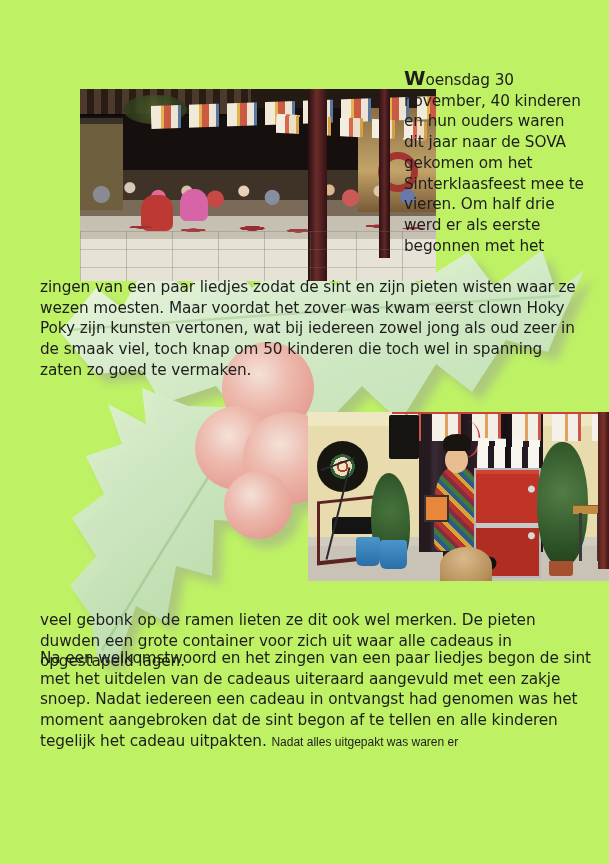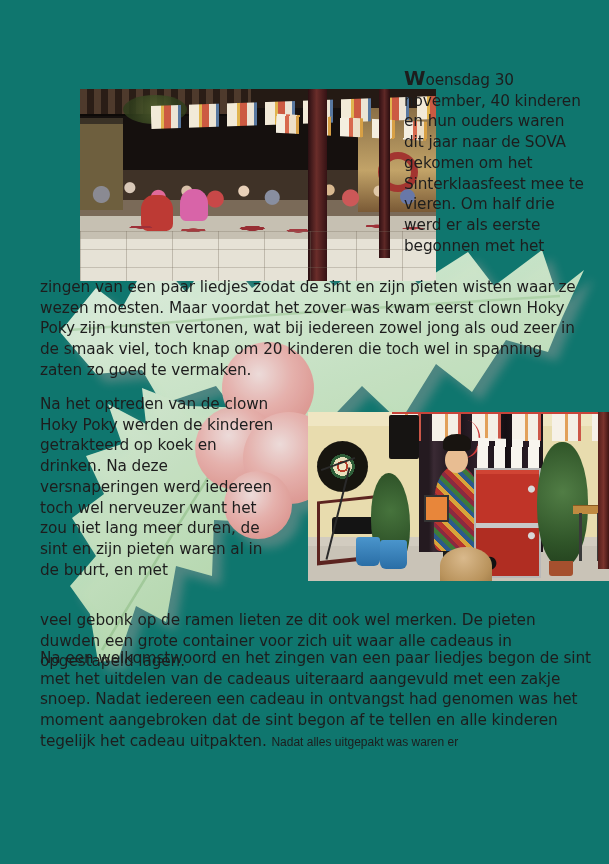--- a/index.html
+++ b/index.html
@@ -1,16 +1,16 @@
 <!DOCTYPE html>
 <html><head>
 <meta charset="utf-8">
 <style>
   html,body{margin:0;padding:0;background:#ffffff;}
-  .page{position:relative;width:609px;height:864px;background:#0f766e;overflow:hidden;
+  .page{position:relative;width:609px;height:864px;background:#bef264;overflow:hidden;
         font-family:"DejaVu Sans",sans-serif;}
   .holly{position:absolute;left:0;top:0;z-index:1;}
   
   .txt{position:absolute;margin:0;font-size:15.3px;line-height:20.7px;color:#1d1d1d;
        letter-spacing:-0.1px;z-index:3;font-family:"DejaVu Sans",sans-serif;}
   .col-right{left:404px;top:69px;width:180px;}
   .pb{left:40px;top:277px;width:546px;}
   .pc{left:40px;top:394px;width:242px;}
   .pd{left:40px;top:576px;width:546px;margin-top:34px;}
   .pe{left:40px;top:648px;width:552px;}
@@ -218,21 +218,20 @@
     <i class="d p2-plant-right"></i>
     <i class="d p2-pot"></i>
     <i class="d p2-table"></i>
     <i class="d p2-tableleg"></i>
     <i class="d p2-pillar"></i>
     <i class="d p2-head"></i>
   </figure>
 
   <p class="txt col-right"><span class="dropcap">W</span><span>oensdag 30 november, 40 kinderen en hun ouders waren dit jaar naar de SOVA gekomen om het Sinterklaasfeest mee te vieren. Om half drie werd er als eerste begonnen met het</span></p>
 
-  <p class="txt pb">zingen van een paar liedjes zodat de sint en zijn pieten wisten waar ze wezen moesten. Maar voordat het zover was kwam eerst clown Hoky Poky zijn kunsten vertonen, wat bij iedereen zowel jong als oud zeer in de smaak viel, toch knap om 20 kinderen die toch wel in spanning zaten zo goed te vermaken.</p>
-
-  <p class="txt pc">Na het optreden van de clown Hoky Poky werden de kinderen getrakteerd op koek en drinken. Na deze versnaperingen werd iedereen toch wel nerveuzer want het zou niet lang meer duren, de sint en zijn pieten waren al in de buurt, en met</p>
+  <p class="txt pb">zingen van een paar liedjes zodat de sint en zijn pieten wisten waar ze wezen moesten. Maar voordat het zover was kwam eerst clown Hoky Poky zijn kunsten vertonen, wat bij iedereen zowel jong als oud zeer in de smaak viel, toch knap om 50 kinderen die toch wel in spanning zaten zo goed te vermaken.</p>
+
 
   <p class="txt pd">veel gebonk op de ramen lieten ze dit ook wel merken. De pieten duwden een grote container voor zich uit waar alle cadeaus in opgestapeld lagen.</p>
 
   <p class="txt pe"><span>Na een welkomstwoord en het zingen van een paar liedjes begon de sint met het uitdelen van de cadeaus uiteraard aangevuld met een zakje snoep. Nadat iedereen een cadeau in ontvangst had genomen was het moment aangebroken dat de sint begon af te tellen en alle kinderen tegelijk het cadeau uitpakten. </span><span class="alt-font">Nadat alles uitgepakt was waren er</span></p>
 
 </div>
 
 </body></html>

